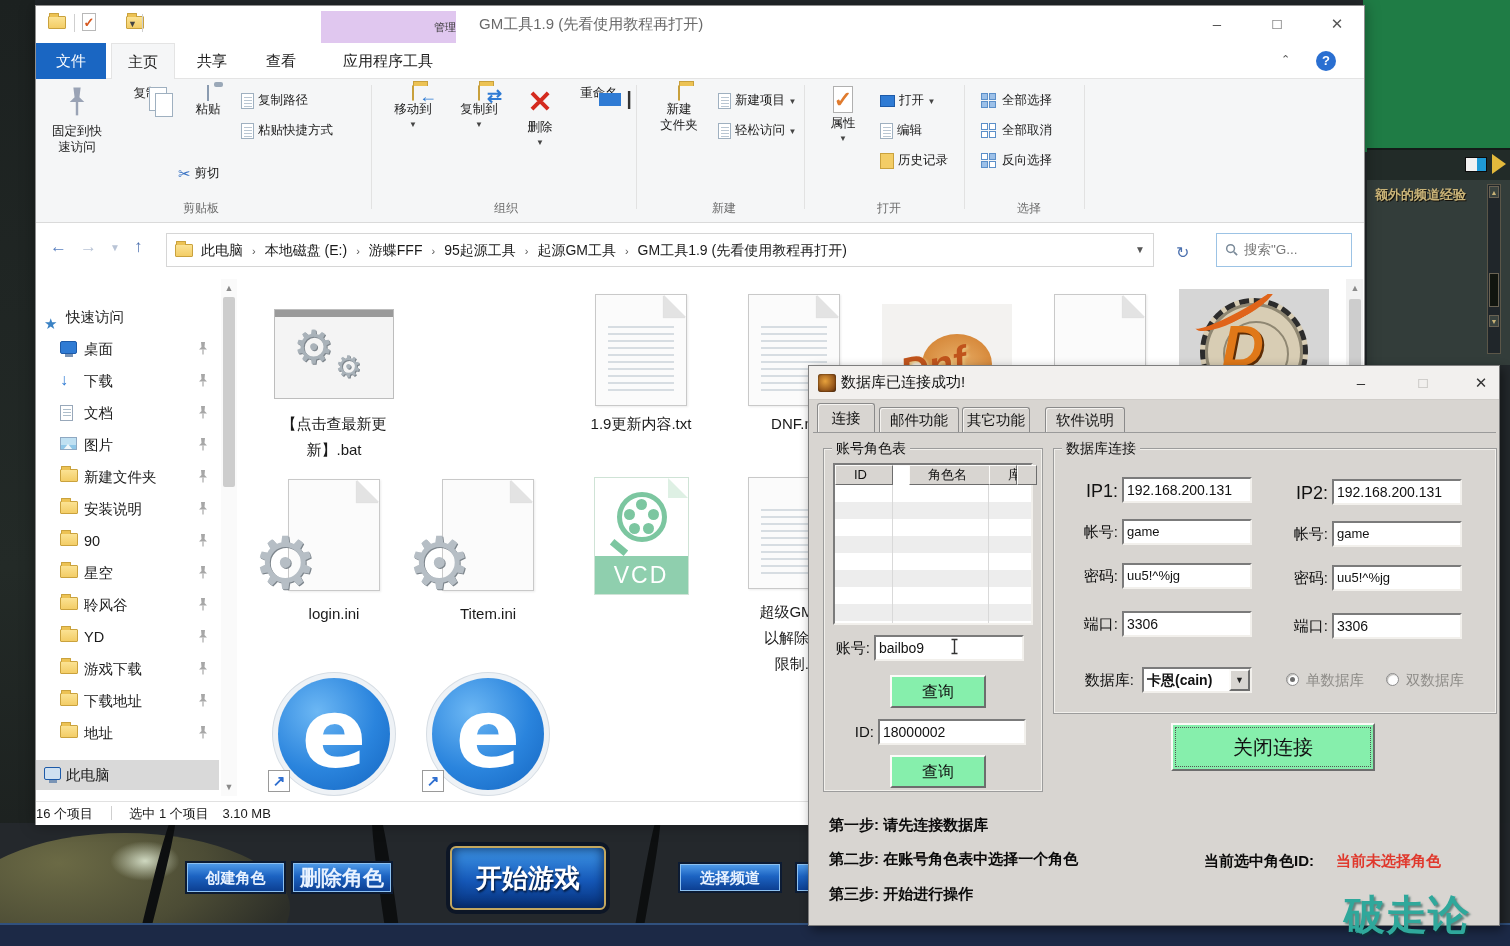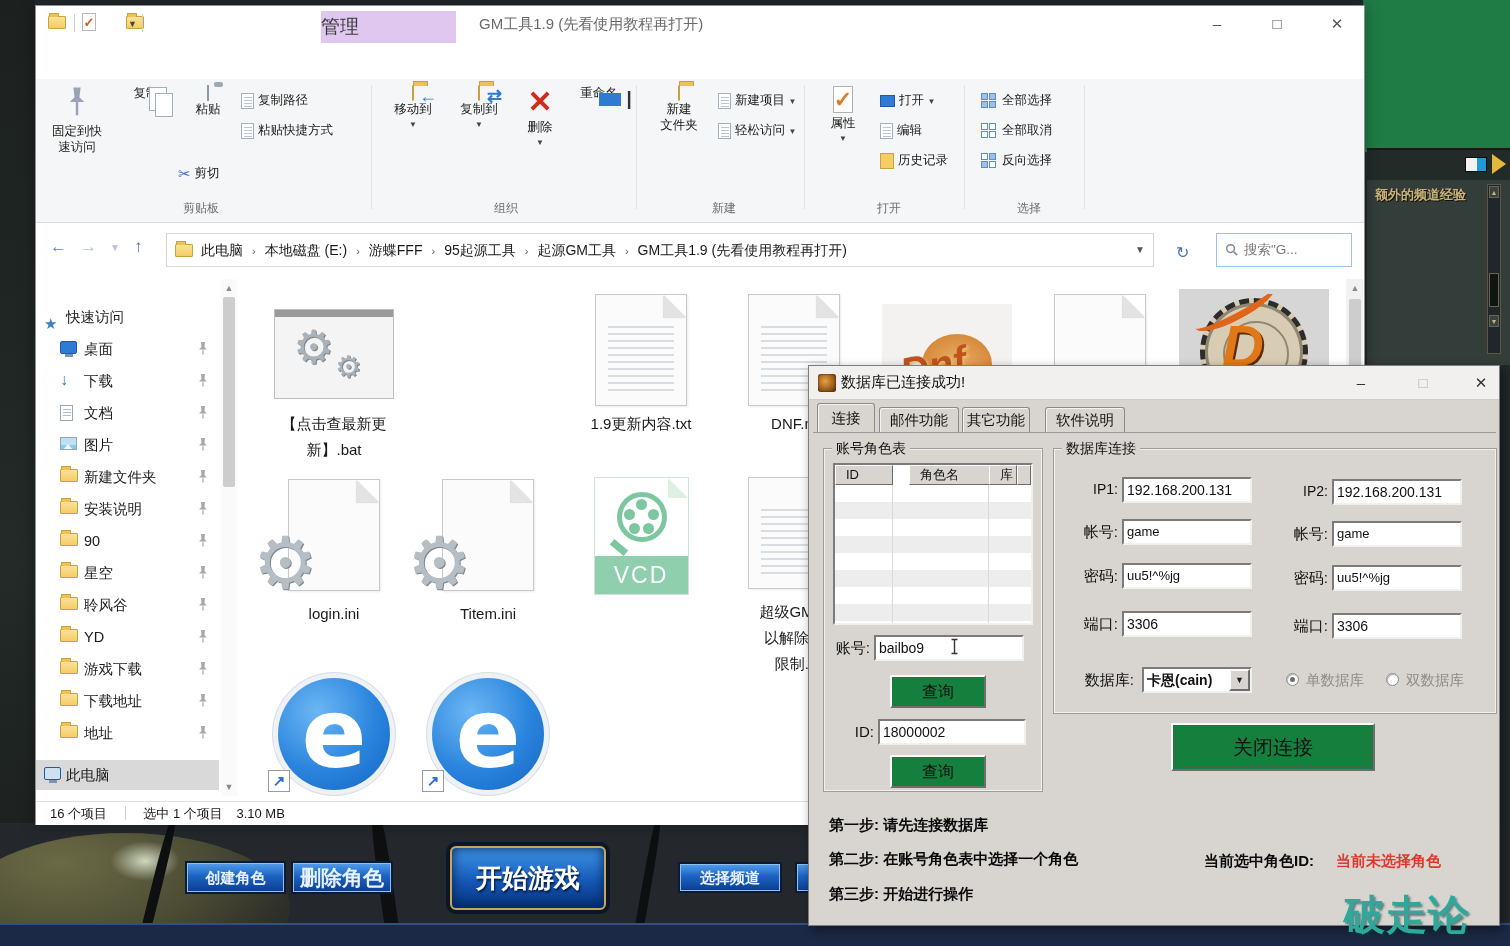--- a/index.html
+++ b/index.html
@@ -28,21 +28,21 @@
 
   
   .explorer{left:35px;top:5px;width:1330px;height:820px;background:#fff;border:1px solid #8f8f8f;z-index:10;box-shadow:0 0 14px rgba(0,0,0,.35);}
   .titlebar{position:absolute;left:0;top:0;width:100%;height:37px;background:#fff;}
   .qa-ico{position:absolute;top:9px;}
   .folder{display:inline-block;width:18px;height:13px;background:linear-gradient(#fbe293,#f3cd66);border:1px solid #caa23d;border-radius:1px;position:relative;}
   .folder::before{content:'';position:absolute;top:-4px;left:0;width:8px;height:3px;background:#ecc254;border:1px solid #caa23d;border-bottom:none;border-radius:1px 1px 0 0;}
   .qa-sep{position:absolute;top:8px;width:1px;height:18px;background:#cfcfcf;}
   .qa-check{position:absolute;top:7px;width:14px;height:18px;background:#fff;border:1px solid #b8b8b8;color:#d6581f;font-size:13px;font-weight:bold;line-height:17px;text-align:center;}
   .qa-drop{position:absolute;top:13px;font-size:9px;color:#444;}
-  .manage-tab{position:absolute;left:285px;top:5px;width:135px;height:32px;background:#e0c7ef;color:#3a3a3a;font-size:19px;text-align:left;line-height:32px;}
+  .manage-tab{position:absolute;left:285px;top:5px;width:135px;height:32px;background:#e0c7ef;color:#3a3a3a;font-size:11px;text-align:right;line-height:32px;}
   .win-title{position:absolute;left:443px;top:9px;font-size:15px;color:#6a6a6a;white-space:nowrap;}
   .cap-btn{position:absolute;top:4px;width:46px;height:28px;text-align:center;line-height:28px;color:#555;font-size:15px;}
   .ribbon-tabs{position:absolute;left:0;top:37px;width:100%;height:36px;background:#fff;border-bottom:1px solid #e4e4e4;}
   .rtab{position:absolute;top:0;height:36px;text-align:center;line-height:36px;font-size:15px;color:#222;}
   .rtab.file{background:#1a66c2;color:#fff;}
   .rtab.active{background:#f5f6f7;border:1px solid #e4e4e4;border-bottom:none;}
   .rib-chevron{position:absolute;top:10px;font-size:11px;color:#555;}
   .rib-help{position:absolute;top:8px;width:20px;height:20px;border-radius:50%;background:#2a6fd1;color:#fff;font-size:13px;font-weight:bold;text-align:center;line-height:20px;}
   .ribbon{position:absolute;left:0;top:73px;width:100%;height:144px;background:#f5f6f7;border-bottom:1px solid #dadada;}
   .rdiv{position:absolute;top:6px;width:1px;height:124px;background:#e2e2e2;}
@@ -151,23 +151,23 @@
   .dlg-ico{position:absolute;left:9px;top:8px;width:18px;height:18px;border-radius:3px;background:radial-gradient(circle at 40% 40%,#e8a23c,#8a4c16 70%,#4e2a0c);box-shadow:inset 0 0 2px #2e1703;}
   .dlg-cap{position:absolute;top:3px;width:40px;height:28px;text-align:center;line-height:28px;font-size:15px;color:#333;}
   .dlg-cap.dis{color:#b4b2ae;}
   .dtab{position:absolute;background:#d8d5d1;border:1px solid #8a8a8a;border-bottom:none;border-radius:3px 3px 0 0;text-align:center;font-size:14.5px;color:#111;box-shadow:inset 1px 1px 0 #f5f3f0;}
   .dtab-line{position:absolute;left:4px;top:66px;width:683px;height:1px;background:#f5f3f0;box-shadow:0 1px 0 #9a9a9a inset;}
   .grp{position:absolute;border:1px solid #9c9c9c;box-shadow:1px 1px 0 #f2f0ec inset,-1px -1px 0 #f2f0ec inset;}
   .grp-lab{position:absolute;top:-9px;left:8px;background:#d8d5d1;padding:0 4px;font-size:14px;color:#111;}
   .sunken{background:#fff;border:2px solid;border-color:#7b7b7b #f2f0ec #f2f0ec #7b7b7b;}
   .mono{font-family:"DejaVu Sans Mono",monospace;}
   .field{position:absolute;font-size:14px;line-height:20px;color:#111;padding:1px 3px;white-space:nowrap;overflow:hidden;}
-  .flab{position:absolute;font-size:14px;color:#111;text-align:right;white-space:nowrap;}
-  .cbtn{position:absolute;background:#15803d;border:2px solid;border-color:#fcfbf9 #6d6d6d #6d6d6d #fcfbf9;text-align:center;color:#111;}
-  .tblhead{position:absolute;top:0;height:20px;background:#d8d5d1;border:1px solid;border-color:#fcfbf9 #6d6d6d #6d6d6d #fcfbf9;font-size:13px;line-height:18px;text-align:left;padding-left:10px;color:#111;}
+  .flab{position:absolute;font-size:18px;color:#111;text-align:right;white-space:nowrap;}
+  .cbtn{position:absolute;background:#86efac;border:2px solid;border-color:#fcfbf9 #6d6d6d #6d6d6d #fcfbf9;text-align:center;color:#111;}
+  .tblhead{position:absolute;top:0;height:20px;background:#d8d5d1;border:1px solid;border-color:#fcfbf9 #6d6d6d #6d6d6d #fcfbf9;font-size:13px;line-height:18px;text-align:left;padding-left:18px;color:#111;}
   .tbl-body{position:absolute;background:repeating-linear-gradient(#ffffff 0 17px,#ededed 17px 34px);}
   .tbl-vline{position:absolute;top:0;width:1px;height:100%;background:#d9d9d9;}
   .radio{position:absolute;width:13px;height:13px;border-radius:50%;border:1px solid #8b8b8b;background:#fdfdfd;box-shadow:inset 1px 1px 1px #b9b7b3;}
   .radio.on::after{content:'';position:absolute;left:3px;top:3px;width:5px;height:5px;border-radius:50%;background:#6e6e6e;}
   .rlab{position:absolute;font-size:14.5px;color:#8e8c88;}
   .dd-btn{position:absolute;width:21px;height:22px;background:#d8d5d1;border:2px solid;border-color:#fcfbf9 #6d6d6d #6d6d6d #fcfbf9;font-size:9px;text-align:center;line-height:18px;color:#222;}
   .steps{position:absolute;font-size:15px;font-weight:600;color:#0a0a0a;white-space:nowrap;}
   .ibeam{display:inline-block;margin-left:26px;vertical-align:-2px;}
   .watermark{left:1344px;top:888px;width:166px;font-size:41px;font-weight:bold;color:#2fa89b;z-index:60;text-shadow:2px 2px 2px rgba(10,60,55,.55);letter-spacing:1px;}
 </style>
@@ -214,20 +214,29 @@
       <span class="qa-ico folder" style="left:68px;"></span>
       <span class="qa-drop" style="left:92px;">▼</span>
       <span class="qa-sep" style="left:106px;"></span>
       <div class="manage-tab">管理</div>
       <div class="win-title">GM工具1.9 (先看使用教程再打开)</div>
       <div class="cap-btn" style="left:1158px;">–</div>
       <div class="cap-btn" style="left:1218px;">□</div>
       <div class="cap-btn" style="left:1278px;">✕</div>
     </div>
 
+    <div class="ribbon-tabs">
+      <div class="rtab file" style="left:0;width:70px;">文件</div>
+      <div class="rtab active" style="left:75px;width:64px;">主页</div>
+      <div class="rtab" style="left:144px;width:64px;">共享</div>
+      <div class="rtab" style="left:213px;width:64px;">查看</div>
+      <div class="rtab" style="left:282px;width:140px;">应用程序工具</div>
+      <span class="rib-chevron" style="left:1245px;">⌃</span>
+      <span class="rib-help" style="left:1280px;">?</span>
+    </div>
 
     <div class="ribbon">
 
       <div class="bigbtn" style="left:8px;width:66px;">
         <svg class="ic-pin" viewBox="0 0 24 28">
             <path d="M9 2 L15 2 L14 10 L18 14 L6 14 L10 10 Z" fill="#9aa3b5"></path>
             <rect x="11" y="14" width="2" height="11" fill="#9aa3b5"></rect>
           </svg>
         <div>固定到快</div>
         <div>速访问</div>
@@ -553,21 +562,21 @@
       <span class="sb-arrow" style="bottom:4px;">▼</span>
     </div>
 
     <div class="fscroll">
       <span class="sb-arrow" style="top:4px;left:3px;">▲</span>
       <span class="sb-thumb" style="top:20px;left:3px;height:125px;"></span>
       <span class="sb-arrow" style="bottom:4px;left:3px;">▼</span>
     </div>
 
     <div class="statusbar">
-      <span style="margin-left:14px;">16 个项目</span>
+      <span style="">16 个项目</span>
       <span class="sep"></span>
       <span>选中 1 个项目</span>
       <span style="margin-left:10px;">3.10 MB</span>
     </div>
   </div>
 
   <div class="abs dialog">
     <div class="dlg-title">
       <span class="dlg-ico"></span>
       <span class="txt">数据库已连接成功!</span>

